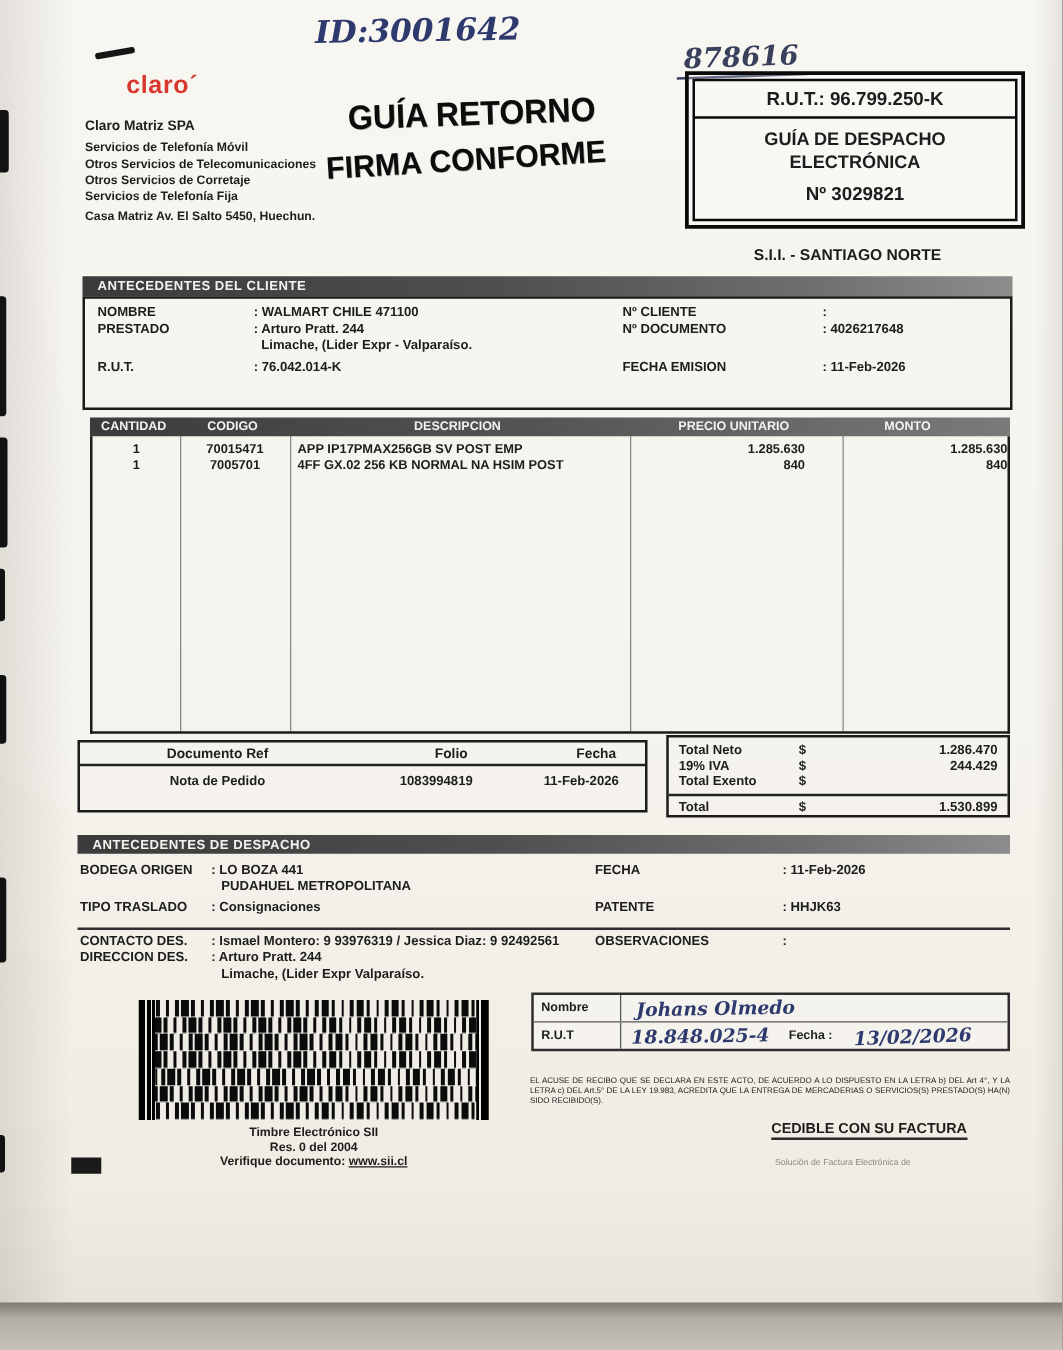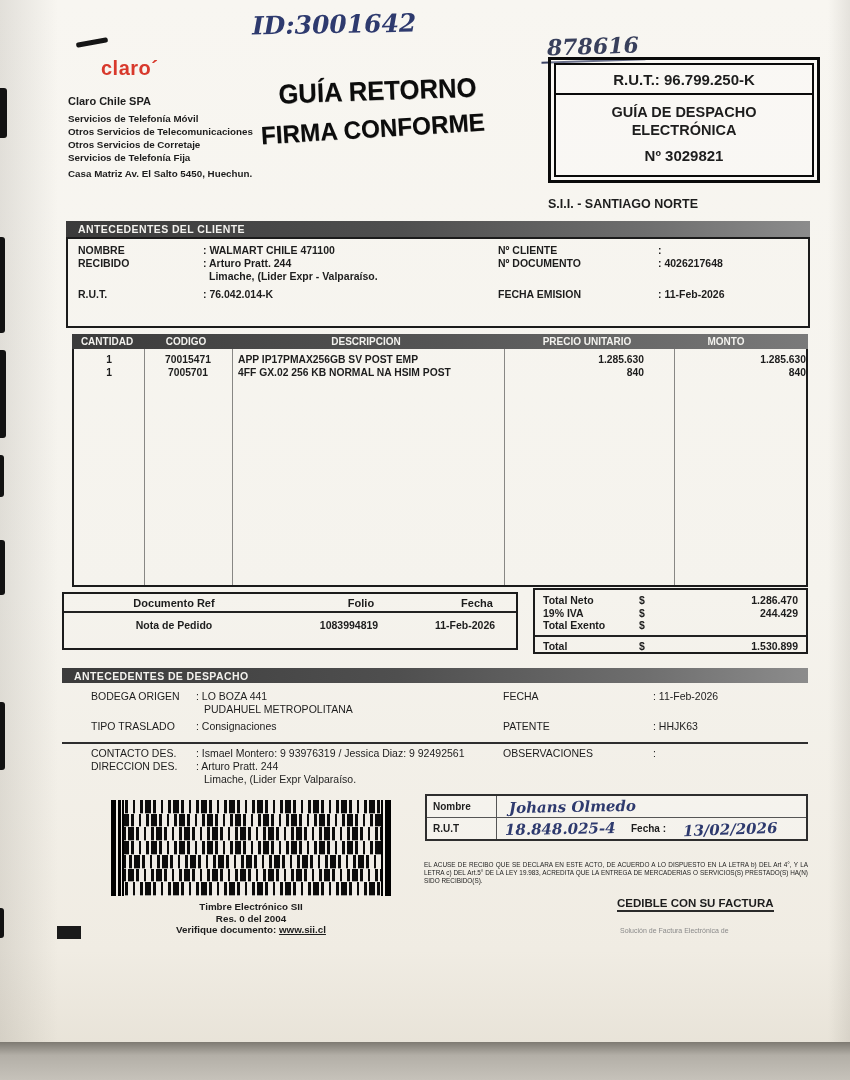--- a/index.html
+++ b/index.html
@@ -38,21 +38,21 @@
   #stamp .s1{font-size:27px;font-weight:bold;transform:scaleX(.95);text-shadow:.5px .5px 0 rgba(0,0,0,.35);}
   #stamp .s2{font-size:25px;font-weight:bold;margin-top:7px;transform:scaleX(.97) rotate(-1.5deg) translateX(-6px);text-shadow:.5px .5px 0 rgba(0,0,0,.35);}
 
   
   #rutbox{left:548px;top:57px;width:260px;border:3px solid #0a0a0a;padding:3px;background:rgba(255,255,255,.25);}
   #rutbox .inner{border:2px solid #0a0a0a;text-align:center;}
   #rutbox .rut{font-size:15px;font-weight:bold;padding:6px 0 5px;border-bottom:2px solid #0a0a0a;}
   #rutbox .t1{font-size:14.5px;font-weight:bold;margin-top:9px;}
   #rutbox .t2{font-size:14.5px;font-weight:bold;margin-top:2px;}
   #rutbox .num{font-size:15px;font-weight:bold;margin:9px 0 11px;}
-  #sii{left:548px;top:197px;width:260px;text-align:left;font-size:12.5px;font-weight:bold;}
+  #sii{left:548px;top:197px;width:260px;text-align:center;font-size:12.5px;font-weight:bold;}
 
   
   .secbar{position:absolute;background:linear-gradient(90deg,#3b3b3b,#4f4f4f 45%,#6e6e6e 78%,#8c8c8c);color:#f3f2ee;display:flex;align-items:center;font-size:10.5px;font-weight:bold;letter-spacing:.4px;padding-left:12px;box-sizing:border-box;}
   #client-bar{left:66px;top:221px;width:744px;height:16px;}
   #desp-bar{left:62px;top:668px;width:746px;height:15px;}
 
   
   #client-box{left:66px;top:237px;width:744px;height:91px;border:2px solid #1b1b1b;box-sizing:border-box;display:flex;padding-top:5px;}
   .cl-left{width:430px;}
   .cl-right{flex:1;}
@@ -88,21 +88,21 @@
   
   #totals{left:533px;top:588px;width:275px;height:66px;border:2px solid #1b1b1b;box-sizing:border-box;padding-top:4px;}
   .trow{display:flex;line-height:12.5px;font-size:10.5px;font-weight:bold;}
   .tlab{flex:0 0 104px;padding-left:8px;box-sizing:border-box;}
   .tcur{flex:0 0 36px;}
   .tval{flex:1;text-align:right;padding-right:8px;}
   .tsep{border-top:2px solid #222;margin-top:3px;}
   .ttotal{padding-top:3px;}
 
   
-  #desp{left:91px;top:690px;width:726px;font-size:10.5px;font-weight:normal;}
+  #desp{left:64px;top:690px;width:726px;font-size:10.5px;font-weight:bold;}
   .drow{display:flex;line-height:13px;}
   .dleft{flex:0 0 412px;display:flex;}
   .dright{flex:1;display:flex;}
   .dlab{flex:0 0 105px;white-space:nowrap;}
   .dlab2{flex:0 0 150px;white-space:nowrap;}
   .dval{flex:1;white-space:nowrap;}
   .mt4{margin-top:4px;}
   .mt14{margin-top:14px;}
   .ind .dval{padding-left:8px;}
   #desp-sep{left:62px;top:742px;width:746px;height:2px;background:#2e2e2e;}
@@ -149,21 +149,21 @@
   <div class="mark" id="mk7"></div>
   <div id="dash"></div>
   <div id="blob"></div>
   <div id="bottom-band"></div>
 
   <div class="abs hand" id="hand-id">ID:3001642</div>
   <div class="abs hand" id="hand-num">878616</div>
 
   <div class="abs" id="claro">claro´</div>
   <div class="abs" id="issuer">
-    <div class="co">Claro Chile SPA</div>
+    <div class="co">Claro Matriz SPA</div>
     <div class="ln">Servicios de Telefonía Móvil</div>
     <div class="ln">Otros Servicios de Telecomunicaciones</div>
     <div class="ln">Otros Servicios de Corretaje</div>
     <div class="ln">Servicios de Telefonía Fija</div>
     <div class="ln">Casa Matriz Av. El Salto 5450, Huechun.</div>
   </div>
 
   <div class="abs" id="stamp">
     <div class="s1">GUÍA RETORNO</div>
     <div class="s2">FIRMA CONFORME</div>
@@ -180,21 +180,21 @@
   <div class="abs" id="sii">S.I.I. - SANTIAGO NORTE</div>
 
   <div class="secbar" id="client-bar">ANTECEDENTES DEL CLIENTE</div>
   <div class="abs t" id="client-box">
     <div class="cl-left">
       <div class="crow">
           <span class="lab">NOMBRE</span>
           <span class="val">: WALMART CHILE 471100</span>
         </div>
       <div class="crow">
-          <span class="lab">RECIBIDO</span>
+          <span class="lab">PRESTADO</span>
           <span class="val">: Arturo Pratt. 244</span>
         </div>
       <div class="crow indent">
           <span class="lab"></span>
           <span class="val">Limache, (Lider Expr -  Valparaíso.</span>
         </div>
       <div class="crow gap5">
           <span class="lab">R.U.T.</span>
           <span class="val">: 76.042.014-K</span>
         </div>

